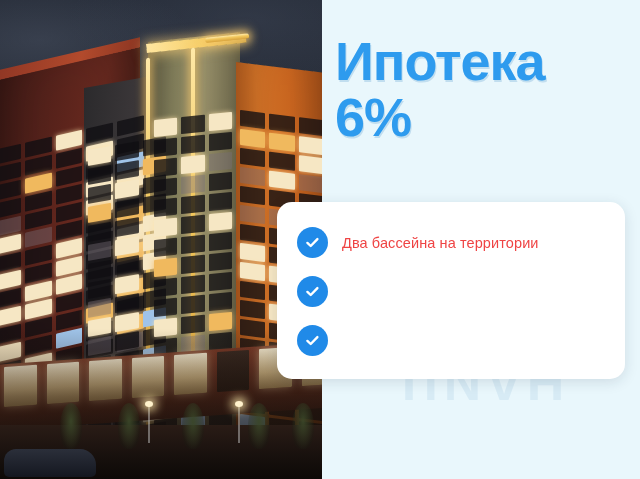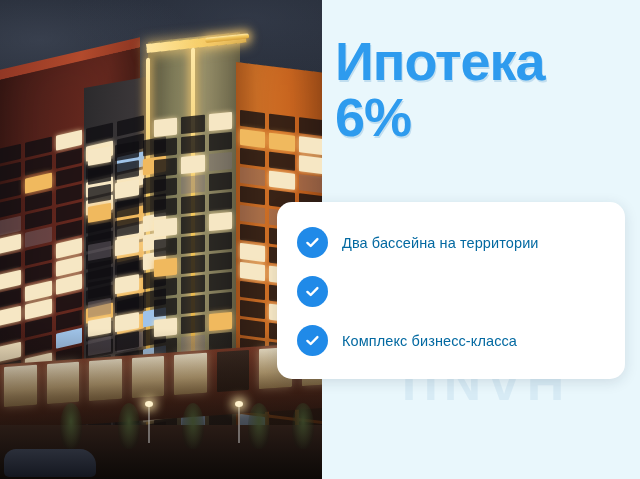--- a/index.html
+++ b/index.html
@@ -264,21 +264,21 @@
     border-radius: 50%;
     background: #208ae8;
     display: flex;
     align-items: center;
     justify-content: center;
   }
   .check-badge svg { display: block; }
   .feature-text {
     font-size: 14.5px;
     font-weight: 500;
-    color: #0369a1;
+    color: #ef4444;
     letter-spacing: .1px;
     white-space: nowrap;
   }
 </style>
 </head>
 <body>
 
 <div class="ad-banner">
 
   <div class="photo-pane">
@@ -596,19 +596,18 @@
           </svg>
         </span>
       </div>
 
       <div class="feature-row">
         <span class="check-badge">
           <svg width="17" height="17" viewBox="0 0 17 17" aria-hidden="true">
             <path d="M3.4 8.9 L6.7 12.0 L13.4 5.1" fill="none" stroke="#ffffff" stroke-width="2.4" stroke-linecap="round" stroke-linejoin="round"></path>
           </svg>
         </span>
-        <span class="feature-text">Комплекс бизнесс-класса</span>
       </div>
 
     </div>
   </div>
 
 </div>
 
 </body></html>

